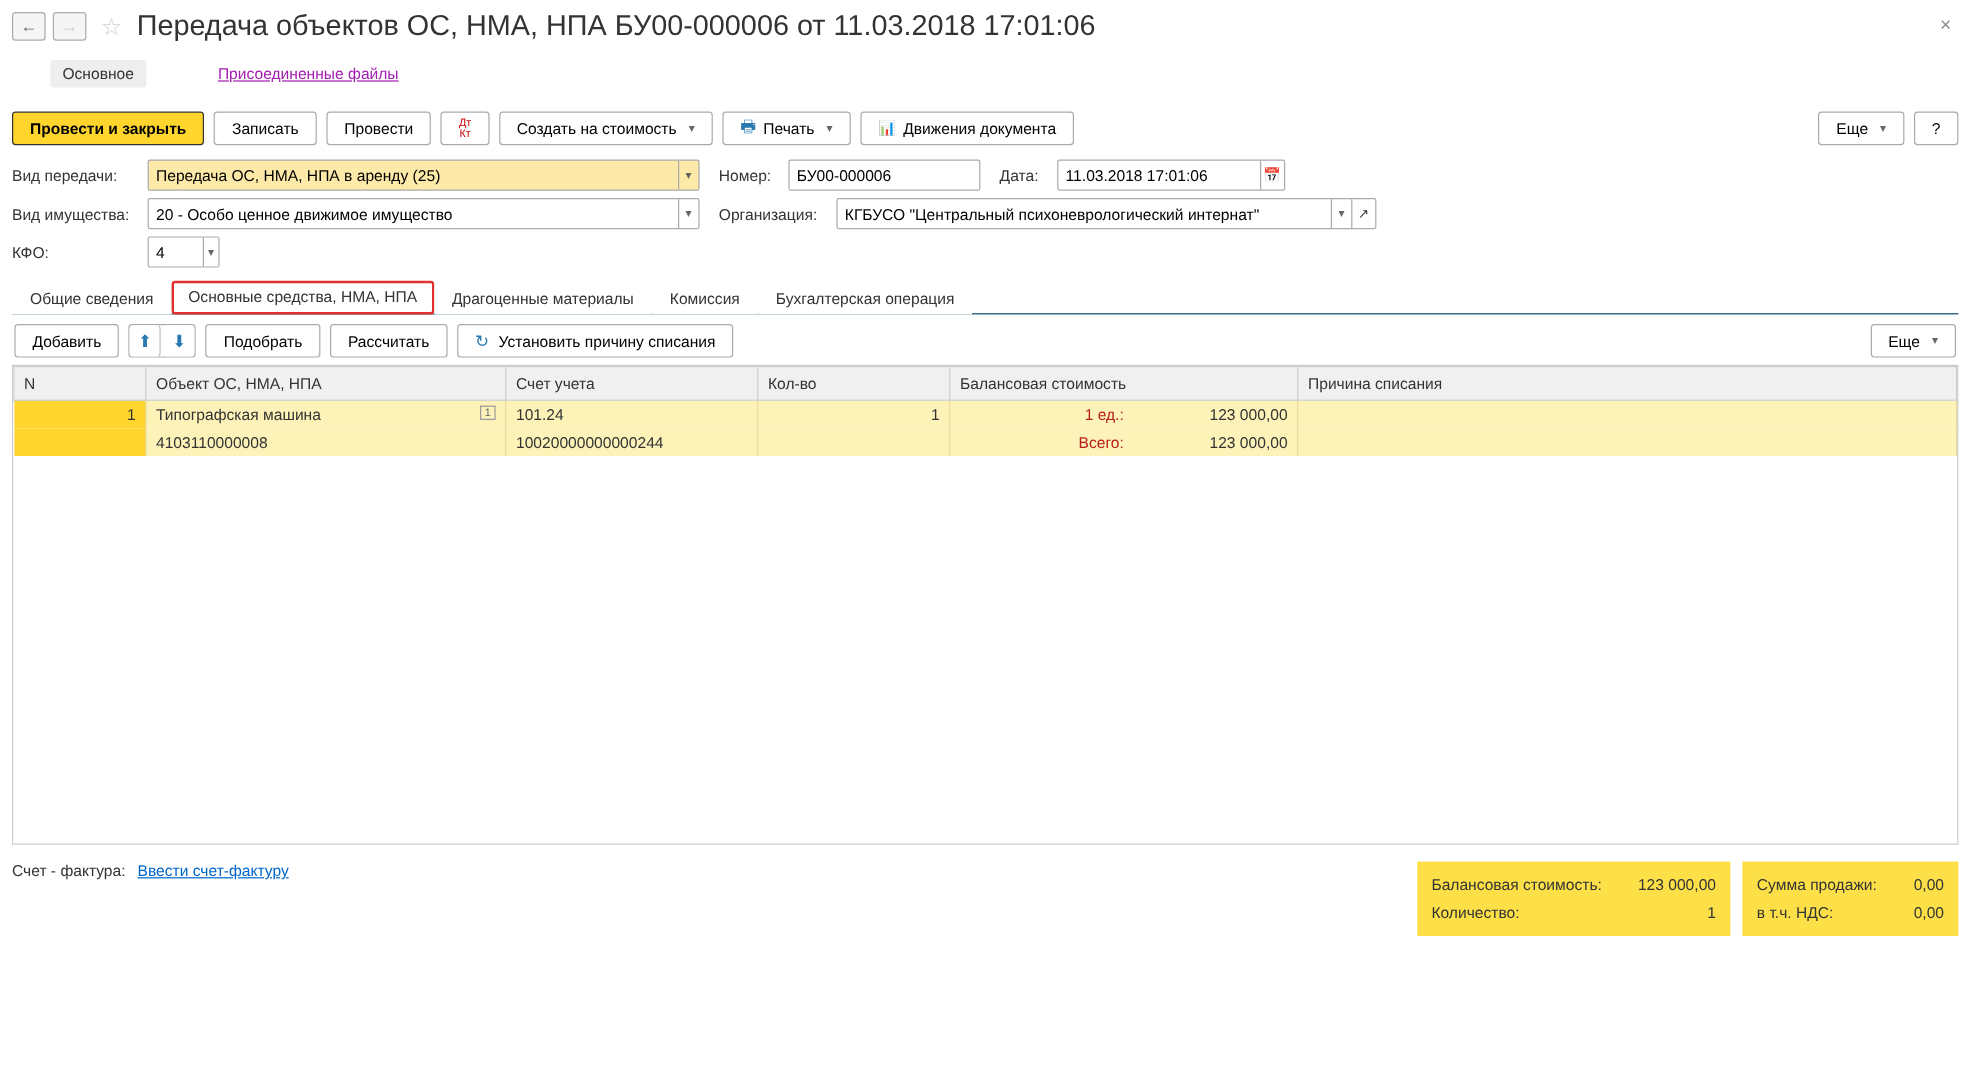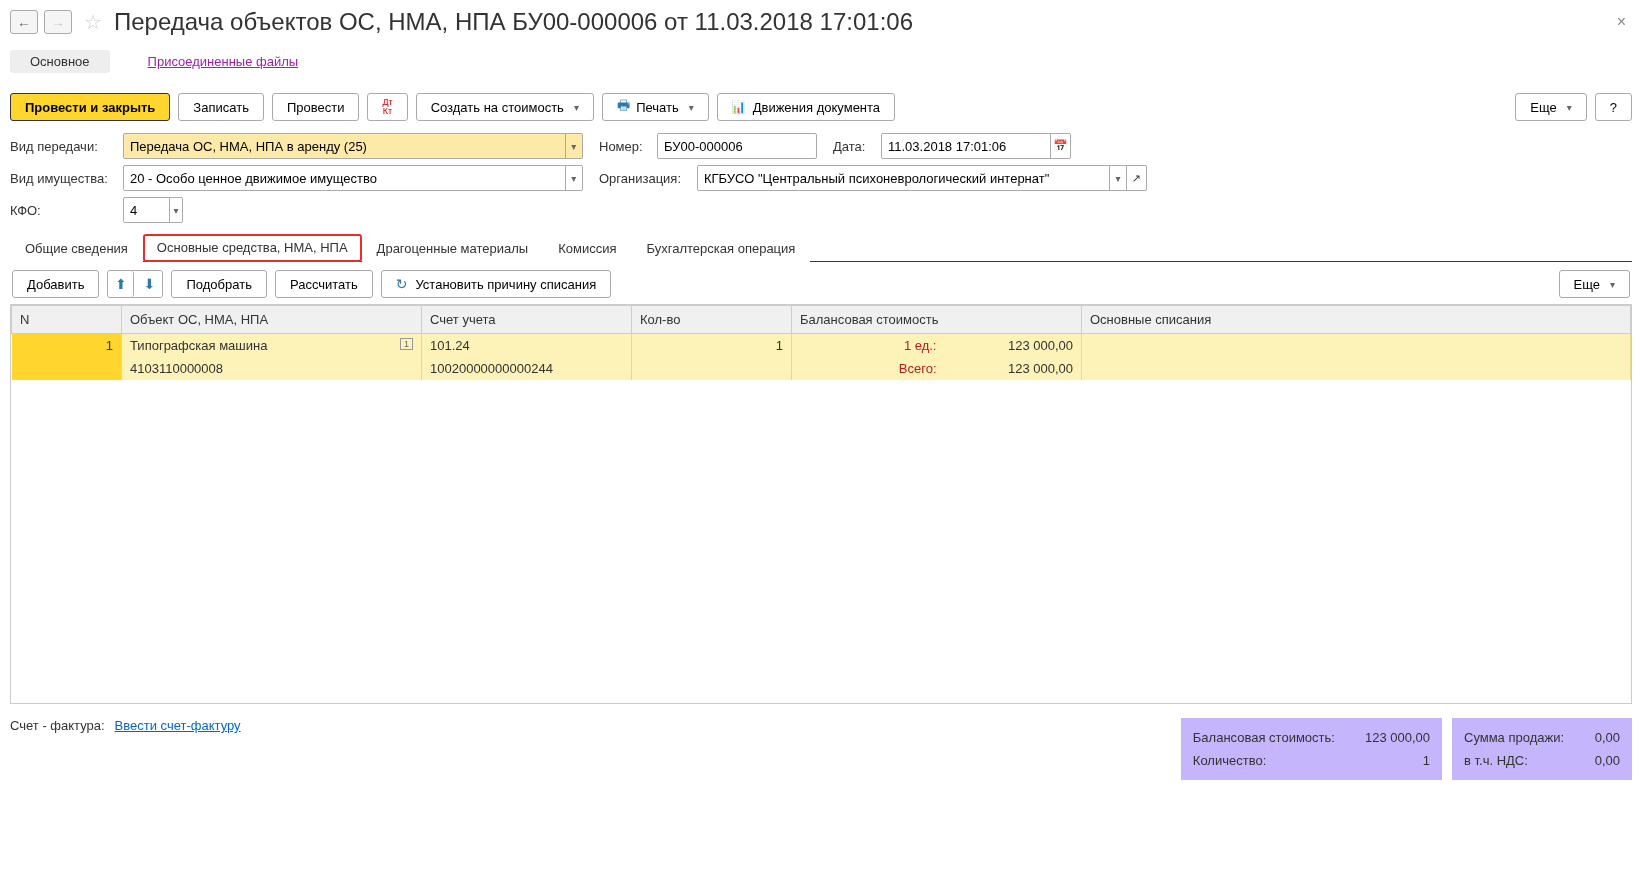--- a/index.html
+++ b/index.html
@@ -4,21 +4,21 @@
 <style>
 * { box-sizing: border-box; margin: 0; padding: 0; }
 body { font-family: Arial, sans-serif; font-size: 13px; color: #333; background: #fff; padding: 8px 10px; }
 .header-row { display: flex; align-items: center; gap: 6px; margin-bottom: 8px; }
 .nav-btn { width: 28px; height: 24px; border: 1px solid #aaa; background: #f5f5f5; border-radius: 3px; display: flex; align-items: center; justify-content: center; cursor: pointer; font-size: 14px; color: #666; }
 .nav-btn.disabled { color: #ccc; }
 .star-icon { font-size: 20px; color: #ccc; margin: 0 6px; cursor: pointer; }
 .page-title { font-size: 24px; color: #333; flex: 1; }
 .close-x { font-size: 16px; color: #888; cursor: pointer; padding: 0 6px; }
 .nav-links { display: flex; gap: 18px; margin-bottom: 14px; padding: 6px 0; }
-.nav-link { color: #333; padding: 4px 20px; cursor: pointer; }
+.nav-link { color: #333; padding: 4px 10px; cursor: pointer; margin-left: 32px; }
 .nav-link.active { background: #eee; border-radius: 3px; }
 .nav-link.link { color: #a21caf; text-decoration: underline; }
 .toolbar { display: flex; gap: 8px; align-items: center; margin-bottom: 12px; }
 .btn { border: 1px solid #aaa; background: #fff; padding: 5px 14px; border-radius: 3px; cursor: pointer; font-size: 13px; display: flex; align-items: center; gap: 6px; height: 28px; }
 .btn-primary { background: #ffd52e; border-color: #333; font-weight: bold; }
 .btn-dropdown::after { content: "▾"; font-size: 10px; margin-left: 4px; color: #666; }
 .icon-dtkt { font-size: 9px; line-height: 1; }
 .icon-dtkt .dt { color: #c00; }
 .icon-dtkt .kt { color: #c00; }
 .icon-print { color: #2a7ab0; font-size: 14px; }
@@ -50,21 +50,21 @@
 tr.row-sel td.rownum { background: #ffd52e; text-align: right; }
 tr.row-sel2 td { background: #fdf2b8; }
 tr.row-sel2 td.rownum { background: #ffd52e; }
 .cell-ind { display: inline-block; border: 1px solid #999; font-size: 9px; padding: 0 3px; margin-left: 4px; color: #666; float: right; }
 .cell-right { text-align: right; }
 .cell-sub { color: #b91c1c; text-align: right; }
 .footer { display: flex; align-items: flex-start; gap: 10px; margin-top: 14px; }
 .invoice-label { color: #333; }
 .invoice-link { color: #0066cc; text-decoration: underline; cursor: pointer; }
 .footer-spacer { flex: 1; }
-.summary-box { background: #c4b5fd; padding: 8px 12px; min-width: 180px; }
+.summary-box { background: #fde047; padding: 8px 12px; min-width: 180px; }
 .summary-row { display: flex; justify-content: space-between; gap: 30px; padding: 4px 0; }
 .summary-label { color: #333; }
 .summary-val { color: #333; }
 </style>
 </head>
 <body>
 
 <div class="header-row">
   <div class="nav-btn">←</div>
   <div class="nav-btn disabled">→</div>
@@ -168,21 +168,21 @@
 
 <div class="table-wrap">
 <table>
   <thead>
     <tr>
       <th style="width:110px">N</th>
       <th style="width:300px">Объект ОС, НМА, НПА</th>
       <th style="width:210px">Счет учета</th>
       <th style="width:160px">Кол-во</th>
       <th style="width:290px">Балансовая стоимость</th>
-      <th>Основные списания</th>
+      <th>Причина списания</th>
     </tr>
   </thead>
   <tbody>
     <tr class="row-sel">
       <td class="rownum">1</td>
       <td><span>Типографская машина</span><span class="cell-ind">1</span></td>
       <td>101.24</td>
       <td class="cell-right">1</td>
       <td>
             <div style="display:flex;justify-content:space-between">

